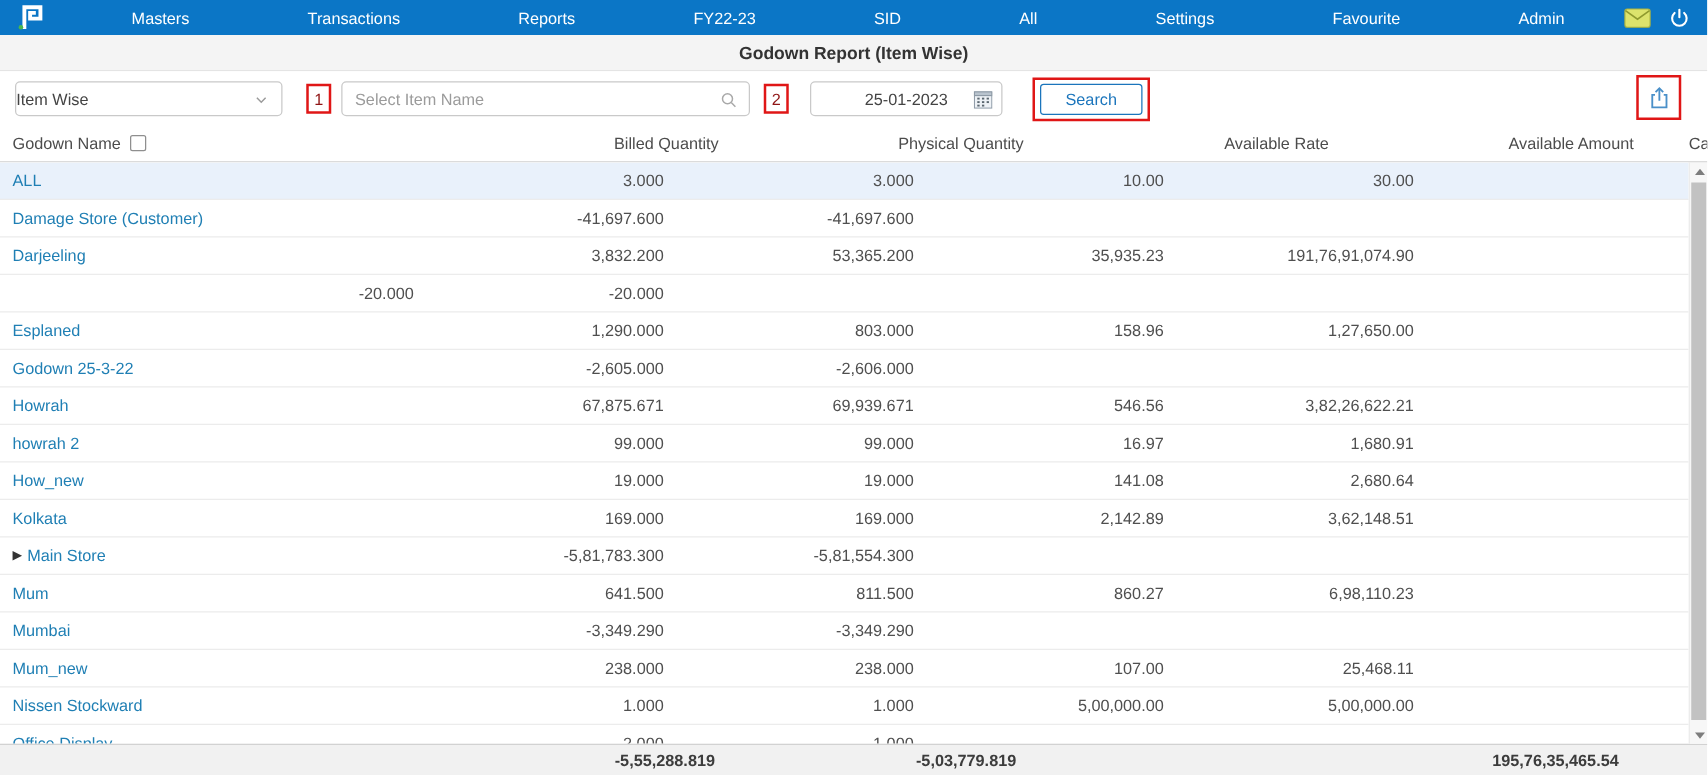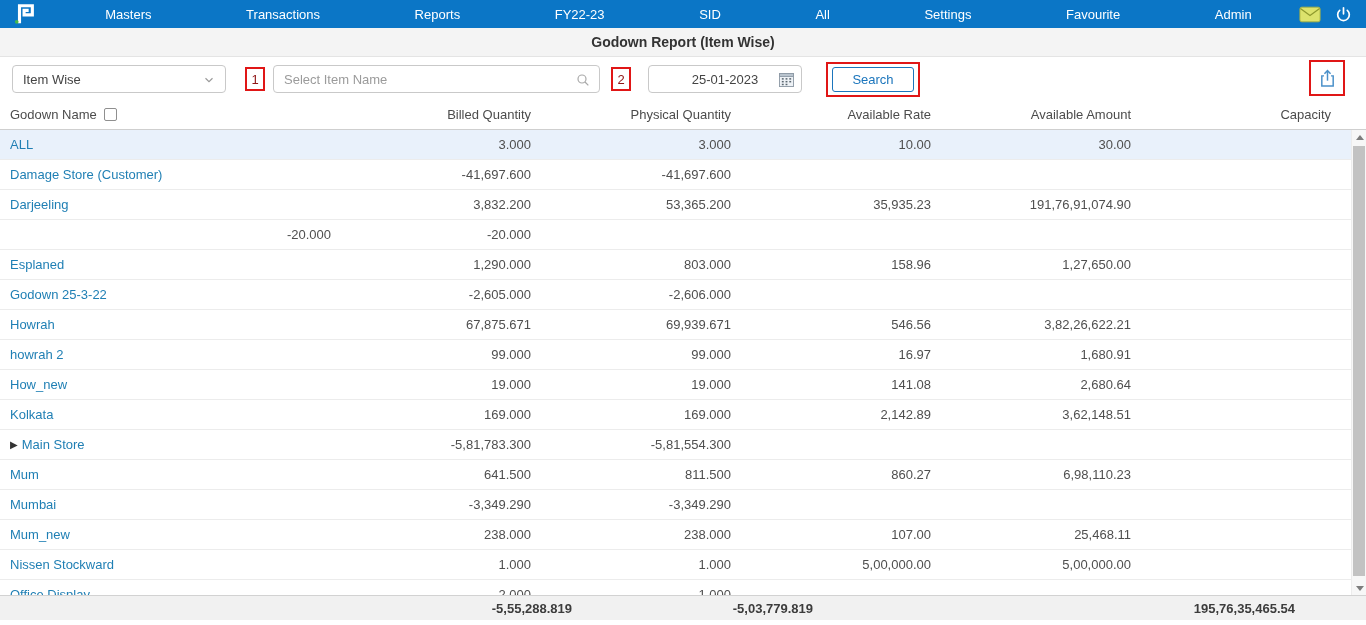--- a/index.html
+++ b/index.html
@@ -18,21 +18,21 @@
   
   .titlebar { position:absolute; top:28px; left:0; right:0; height:29px;
     background:#f4f4f4; border-bottom:1px solid #e4e4e4;
     display:flex; align-items:center; justify-content:center;
     font-size:14px; font-weight:bold; color:#333; }
 
   
   .filterbar { position:absolute; top:57px; left:0; right:0; height:43px; background:#fff; }
   .ctl { position:absolute; border:1px solid #c9c9c9; border-radius:4px; background:#fff;
     font-size:13px; color:#444; display:flex; align-items:center; }
-  .report-select { left:12px; top:8px; width:214px; height:28px; padding-left:10px; cursor:pointer; }
+  .report-select { left:12px; top:8px; width:214px; height:28px; cursor:pointer; }
   .report-select .chev { position:absolute; right:9px; top:7px; }
   .ann-box { position:absolute; width:20px; height:24px; border:2px solid var(--annotation,#e01616);
     display:flex; align-items:center; justify-content:center;
     font-size:13px; color:#8f1414; background:#fff; }
   .ann-1 { left:245px; top:10px; }
   .ann-2 { left:611px; top:10px; }
   .search-field { left:273px; top:8px; width:327px; height:28px; }
   .search-field input { border:none; outline:none; flex:1; height:100%; padding:0 28px 0 10px;
     font-size:13px; color:#ef4444; font-family:"Liberation Sans",sans-serif; background:transparent; }
   .search-field input::placeholder { color:#9b9b9b; }
@@ -44,21 +44,21 @@
   .search-btn { width:82px; height:25px; background:#fff; border:1px solid var(--accent,#1b75bc);
     border-radius:3px; color:var(--accent,#1b75bc); font-size:13px; cursor:pointer;
     font-family:"Liberation Sans",sans-serif; }
   .export-wrap { position:absolute; left:1309px; top:3px; border:2px solid var(--annotation,#e01616);
     width:36px; height:36px; display:flex; align-items:center; justify-content:center; background:#fff; }
   .export-btn { cursor:pointer; display:flex; }
 
   
   .grid { display:grid; grid-template-columns:331px 200px 200px 200px 200px 1fr; align-items:center; }
   .thead { position:absolute; top:100px; left:0; right:0; height:30px; padding-right:35px;
-    border-bottom:1px solid #cfcfcf; font-size:13px; color:#4c4c4c; background:#fff; }
+    border-bottom:1px solid #cfcfcf; font-size:13px; color:#4c4c4c; background:#fff;gap:44px; }
   .thead .c-name { padding-left:10px; display:flex; align-items:center; gap:7px; }
   .num { text-align:right; }
   .checkbox { width:13px; height:13px; border:1px solid #8f8f8f; border-radius:2px; background:#fff; cursor:pointer; }
 
   .rows-viewport { position:absolute; top:130px; left:0; right:15px; height:465px; overflow:hidden; background:#fff; }
   .row { height:30px; padding-right:20px; border-bottom:1px solid #ececec; font-size:13px; color:#4f4f4f; cursor:pointer; }
   .row.selected { background:var(--selected-bg,#e9f1fb); }
   .name-cell { padding-left:10px; display:flex; align-items:center; gap:4px; overflow:hidden; white-space:nowrap; }
   .link { color:var(--link,#1f7fb4); }
   .caret { display:none; font-size:10px; color:#333; line-height:1; }

